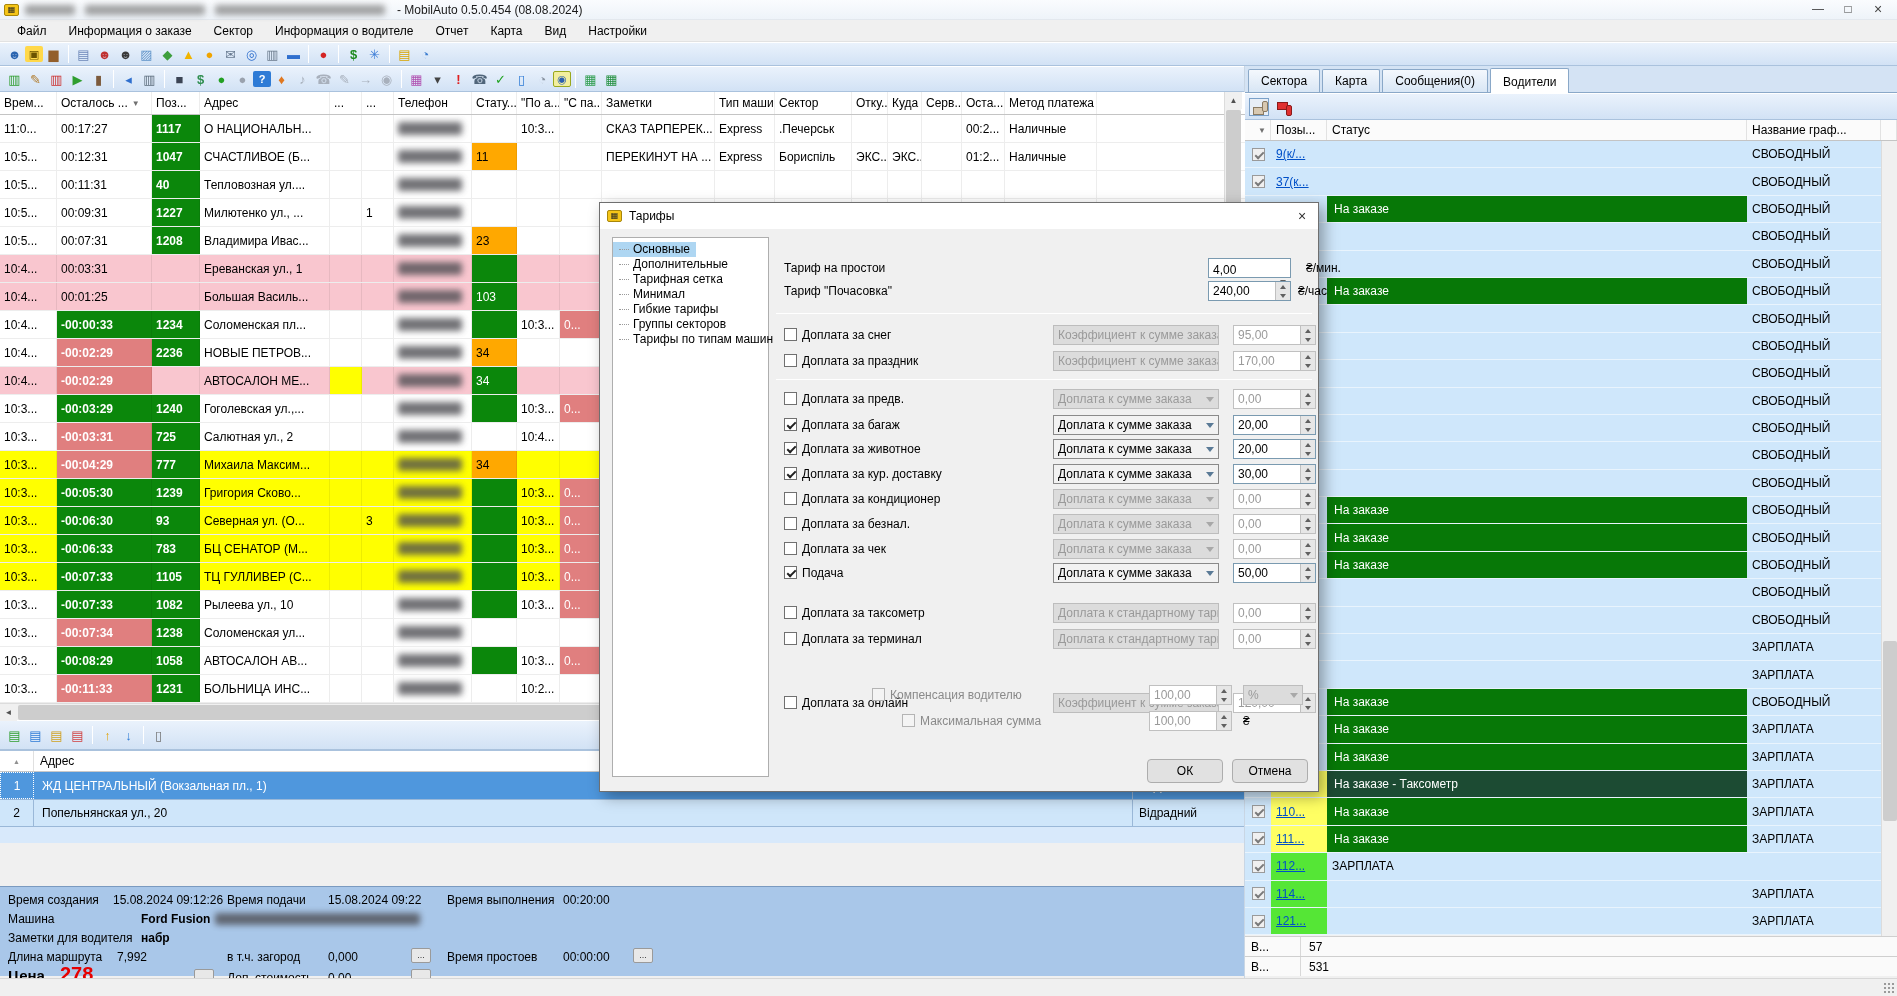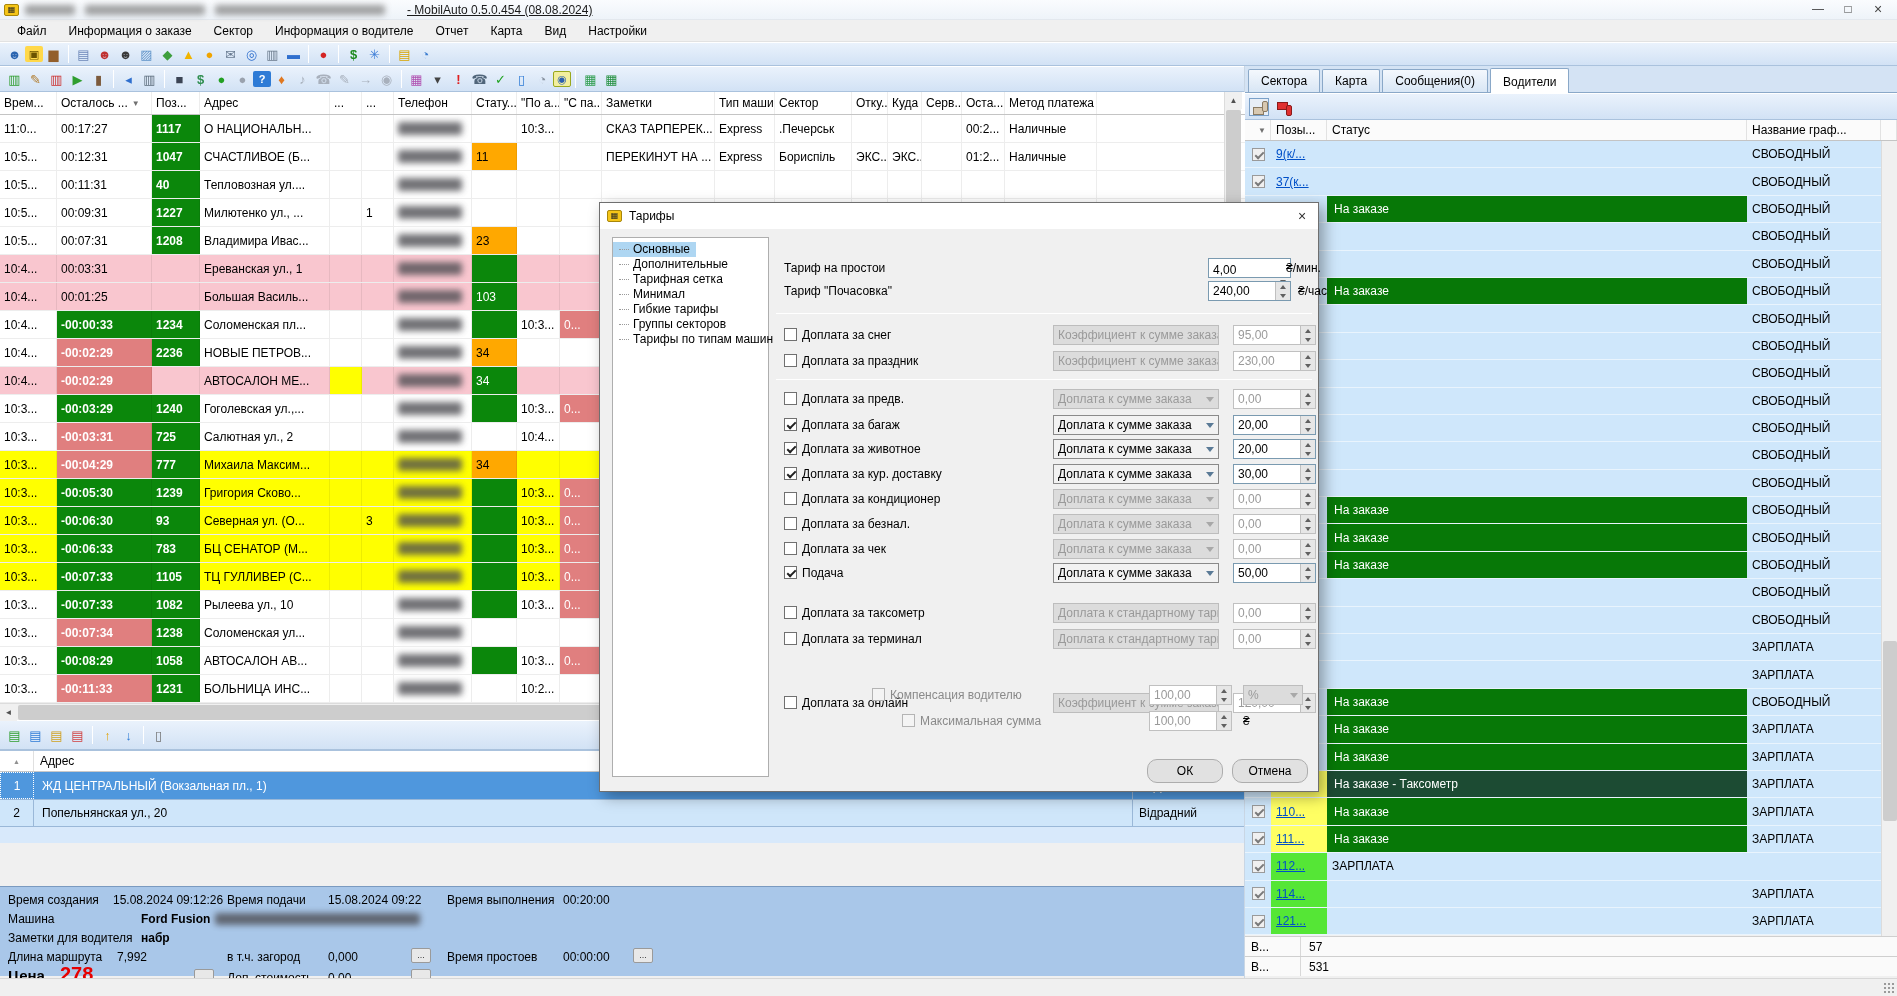--- a/index.html
+++ b/index.html
@@ -5,21 +5,21 @@
   * { margin:0; padding:0; box-sizing:border-box; }
   html,body { width:1897px; height:996px; overflow:hidden; }
   body { font-family:"Liberation Sans","DejaVu Sans",sans-serif; font-size:12px; color:#000; background:#f0f0f0; }
   .app { position:relative; width:1897px; height:996px; background:#f0f0f0; overflow:hidden; }
 
   
   .titlebar { height:20px; background:linear-gradient(#fafcfe,#eef3f9); display:flex; align-items:center; padding:0 4px; border-bottom:1px solid #e3e8ee; }
   .appicon { width:15px; height:12px; background:#f5c518; border:1px solid #a8860a; border-radius:2px; font-size:8px; line-height:10px; text-align:center; color:#222; margin-right:6px; }
   .blurseg { display:inline-block; height:10px; background:#8a8a8a; border-radius:2px; filter:blur(3px); margin-right:10px; opacity:.8; }
   .bw1{width:50px}.bw2{width:120px}.bw3{width:170px}
-  .title { color:#1a1a1a; margin-left:12px; white-space:nowrap;text-decoration:underline; }
+  .title { color:#1a1a1a; margin-left:2px; white-space:nowrap; }
   .wctrls { margin-left:auto; display:flex; }
   .wbtn { width:30px; height:18px; text-align:center; line-height:17px; color:#444; font-size:12px; }
   .wbtn:last-child { font-size:14px; }
 
   
   .menubar { height:22px; background:#f0f0f0; display:flex; align-items:center; padding-left:6px; border-bottom:1px solid #e2e2e2; }
   .mitem { padding:2px 11px; white-space:nowrap; }
 
   
   .toolbar { background:linear-gradient(#eaf2fc,#d2e2f5); border-top:1px solid #ffffff; border-bottom:1px solid #aac2dd; display:flex; align-items:center; padding:0 4px; }
@@ -160,21 +160,21 @@
   .spin i { flex:1; background:#e6e6e6; position:relative; }
   .spin i::after { content:""; position:absolute; left:4px; border-left:3px solid transparent; border-right:3px solid transparent; }
   .spin i.up::after { top:3px; border-bottom:4px solid #606060; }
   .spin i.dn::after { top:3px; border-top:4px solid #606060; }
   .combo { position:absolute; height:20px; display:flex; align-items:center; padding:0 4px; border:1px solid #8a8a8a; background:#f2f2f2; overflow:hidden; white-space:nowrap; }
   .combo.dis { background:#dcdcdc; color:#9a9a9a; border-color:#bdbdbd; }
   .ccaret { margin-left:auto; width:0; height:0; border-left:4px solid transparent; border-right:4px solid transparent; border-top:5px solid #5a7a96; }
   .combo.dis .ccaret { border-top-color:#a8a8a8; }
   .unit { position:absolute; top:5px; white-space:nowrap; }
   .dbuttons { position:absolute; right:10px; bottom:8px; display:flex; gap:9px; }
-  .dbtn { width:76px; height:24px; background:#e1e1e1; border:1px solid #adadad; border-radius:10px; display:flex; align-items:center; justify-content:center; }
+  .dbtn { width:76px; height:24px; background:#e1e1e1; border:1px solid #adadad; border-radius:4px; display:flex; align-items:center; justify-content:center; }
   .dim { color:#8a8a8a; }
 </style>
 </head>
 <body>
 
 <div class="app">
 
   <div class="titlebar">
     <span class="appicon">▦</span>
     <span class="blurseg bw1"></span>
@@ -1205,21 +1205,21 @@
     <div class="dcontent" id="dcontent">
         <div class="drowabs" style="top: 25px;">
           <span class="lbl">Тариф на простои</span>
           <span class="spinbox" style="left: 432px; width: 83px; top: 0px; align-items: flex-end;">
             <span class="val">4,00</span>
             <span class="spin">
               <i class="up"></i>
               <i class="dn"></i>
             </span>
           </span>
-          <span class="unit" style="left: 510px; top: 3px;">₴/мин.</span>
+          <span class="unit" style="left: 530px; top: 3px;">₴/мин.</span>
         </div>
         <div class="drowabs" style="top: 48px;">
           <span class="lbl">Тариф "Почасовка"</span>
           <span class="spinbox" style="left: 432px; width: 83px; top: 0px;">
             <span class="val">240,00</span>
             <span class="spin">
               <i class="up"></i>
               <i class="dn"></i>
             </span>
           </span>
@@ -1241,21 +1241,21 @@
             </span>
           </span>
         </div>
         <div class="drowabs" style="top: 118px;">
           <span class="cb"></span>
           <span class="lbl ind">Доплата за праздник</span>
           <span class="combo dis" style="left: 277px; width: 166px; top: 0px;">
             <span>Коэффициент к сумме заказа</span>
           </span>
           <span class="spinbox dis" style="left: 457px; width: 83px; top: 0px;">
-            <span class="val">230,00</span>
+            <span class="val">170,00</span>
             <span class="spin">
               <i class="up"></i>
               <i class="dn"></i>
             </span>
           </span>
         </div>
         <div class="drowabs" style="top: 156px;">
           <span class="cb"></span>
           <span class="lbl ind">Доплата за предв.</span>
           <span class="combo dis" style="left: 277px; width: 166px; top: 0px;">

